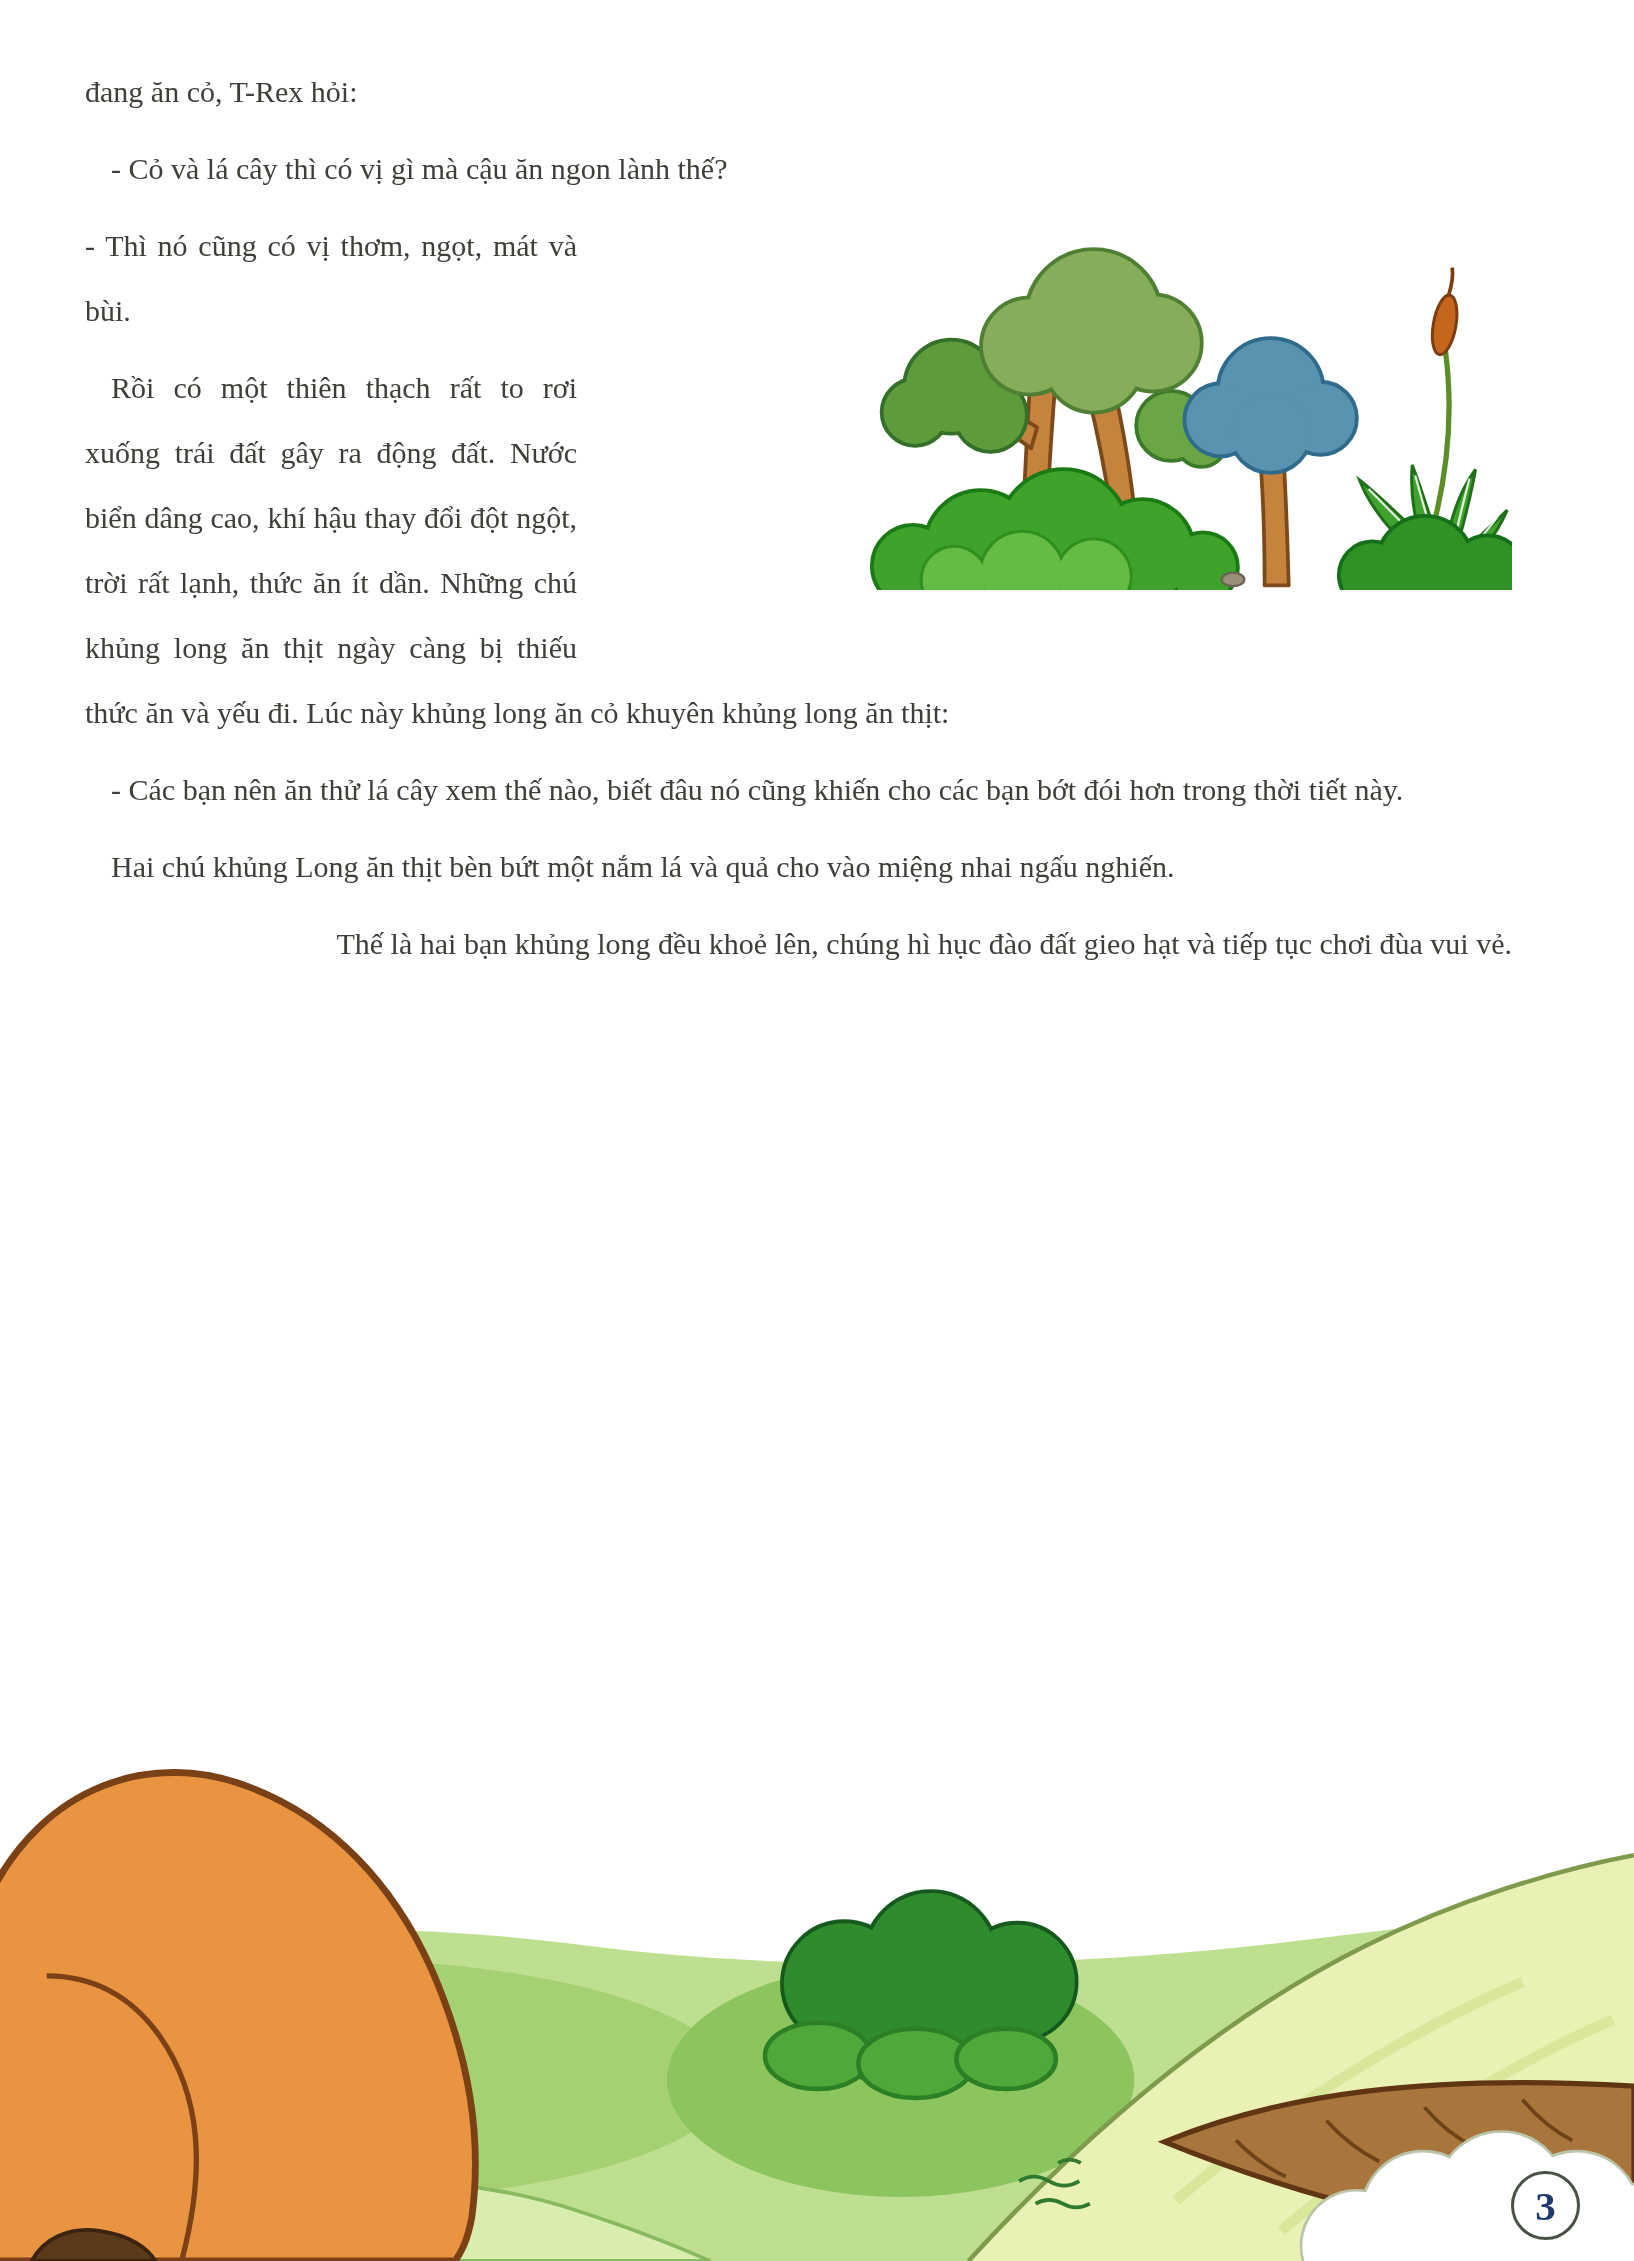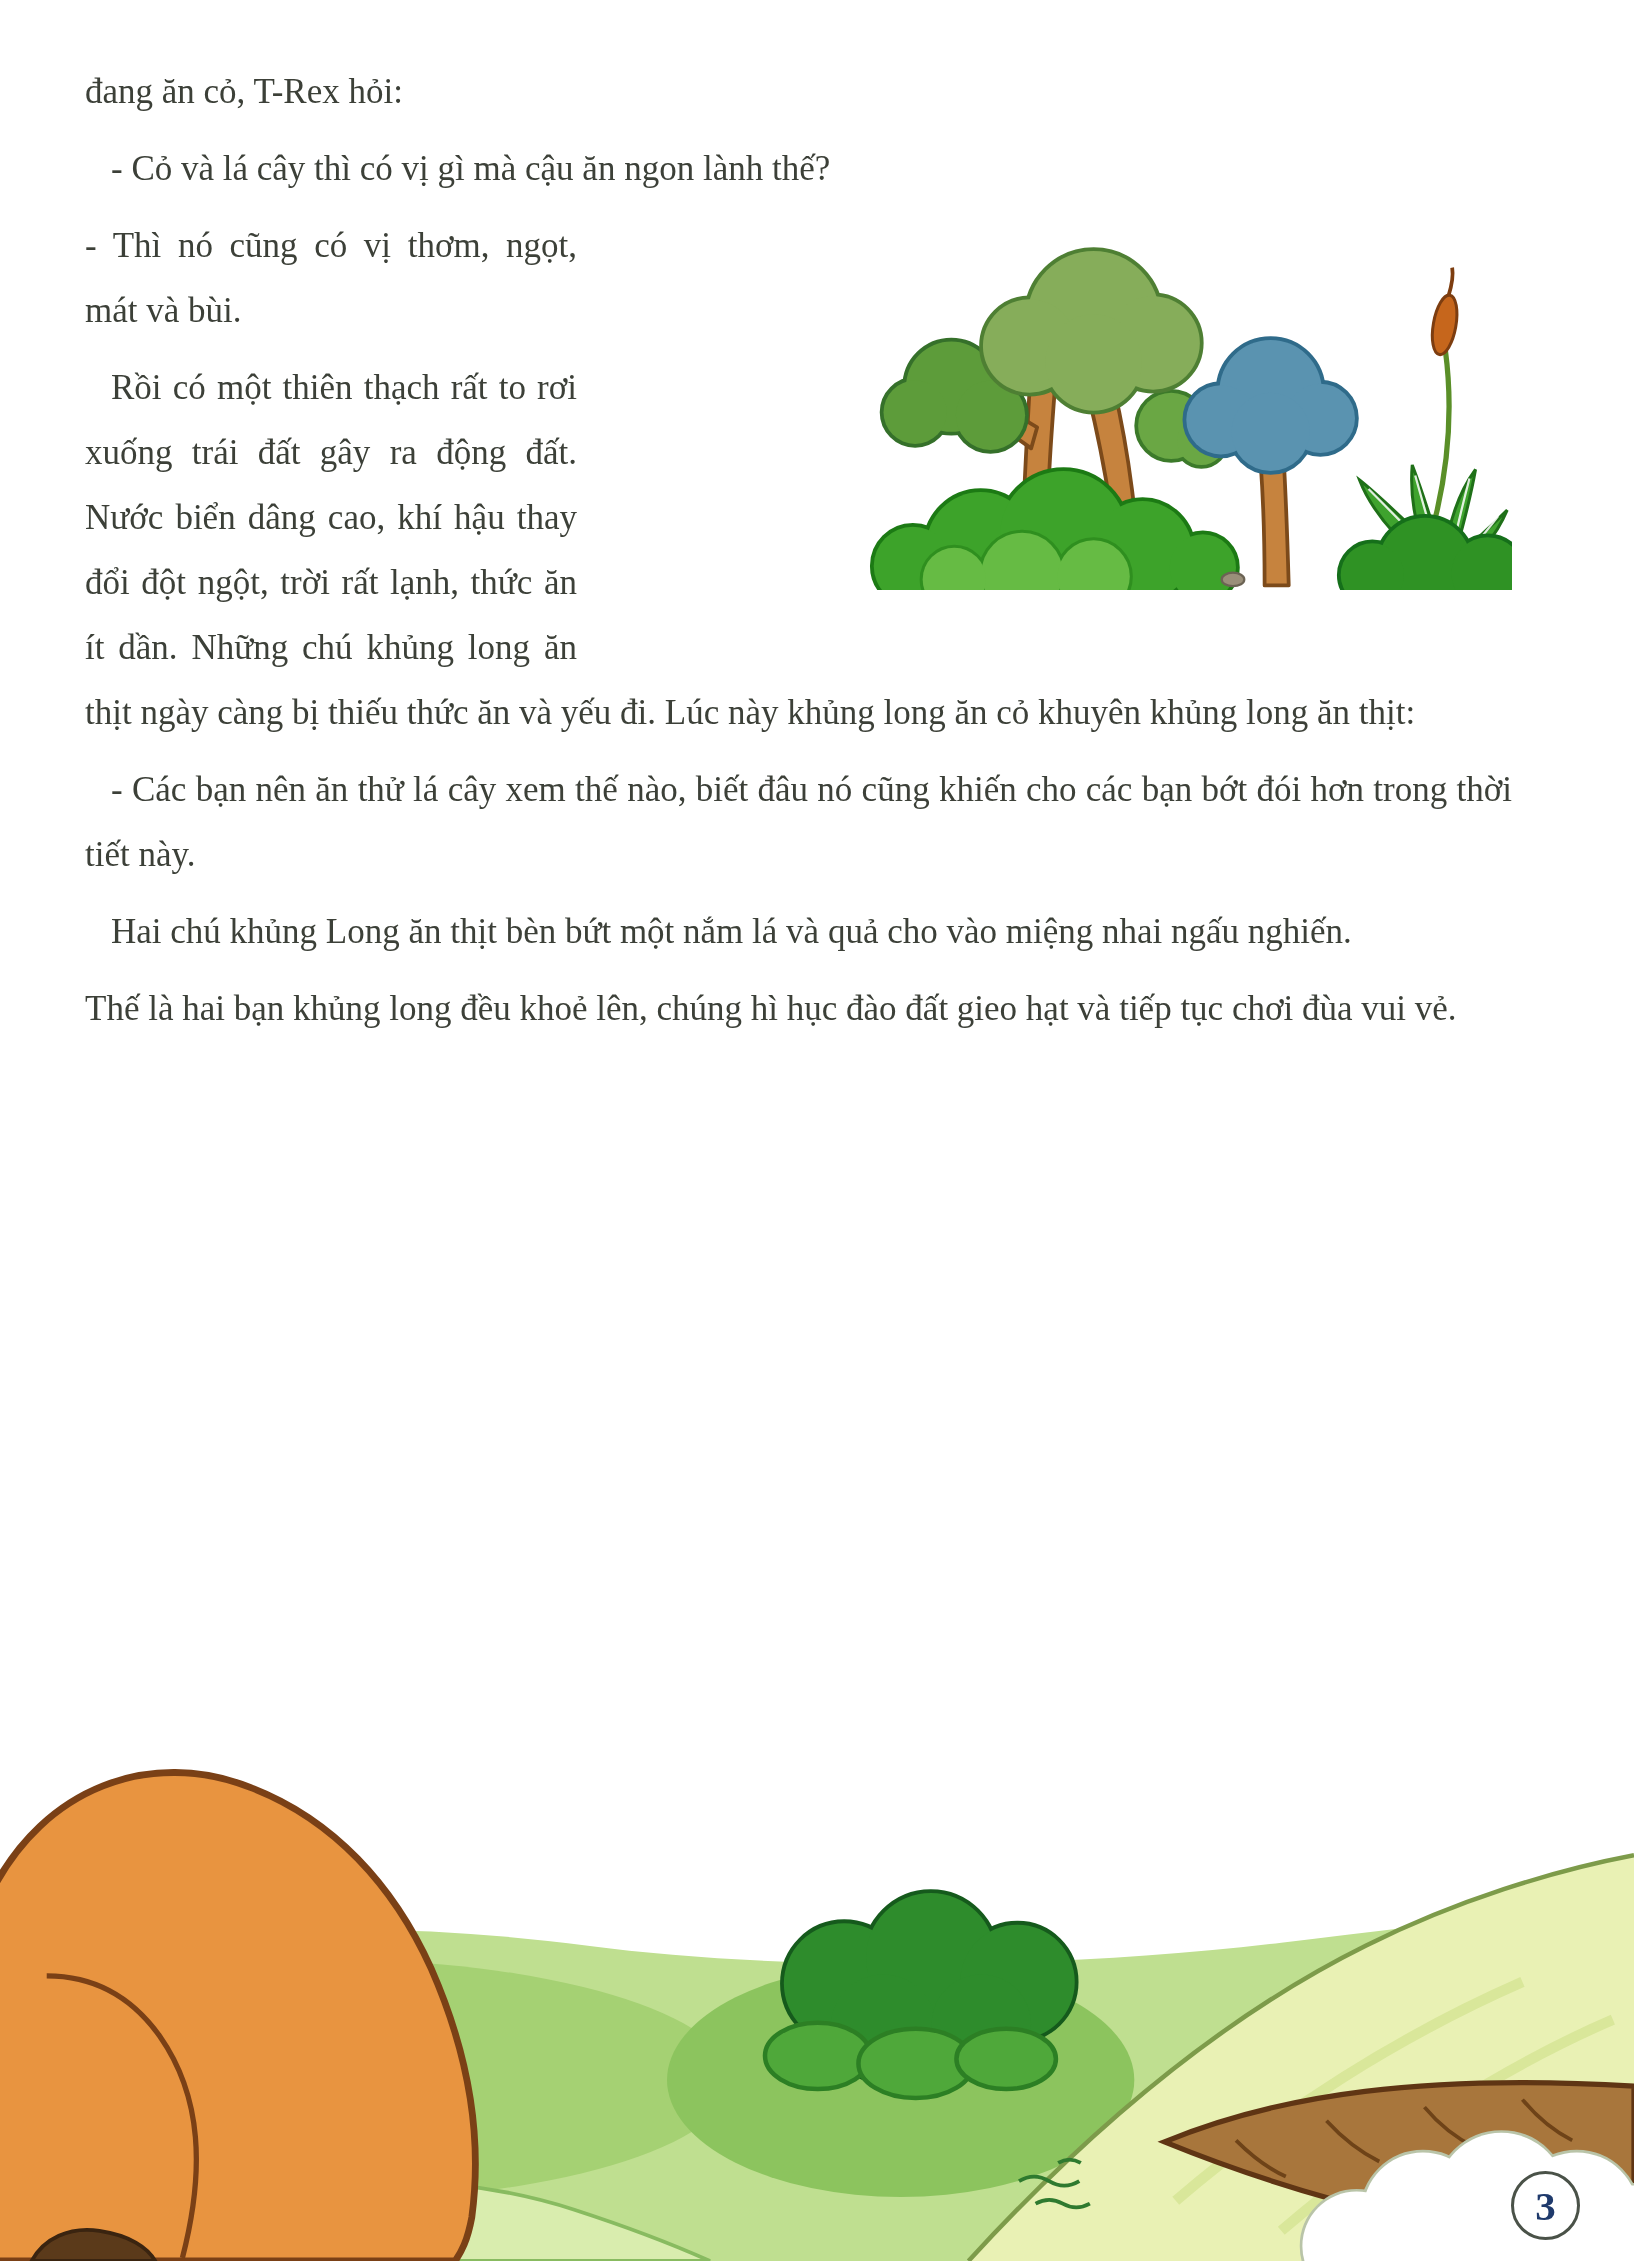--- a/index.html
+++ b/index.html
@@ -7,29 +7,29 @@
     width: 1634px; height: 2261px;
     background: #ffffff;
     position: relative;
     overflow: hidden;
     font-family: "Liberation Serif", "DejaVu Serif", serif;
   }
   .story {
     position: absolute;
     left: 85px; top: 59px;
     width: 1427px;
-    font-size: 35px;
+    font-size: 30px;
     line-height: 65px;
     color: #3c4038;
     text-align: justify;
     z-index: 2;
   }
   .story p { margin: 0 0 12px 0; }
   .p-indent { text-indent: 26px; }
-  .p-center { text-align: left; text-indent: 0; }
+  .p-center { text-align: right; text-indent: 0; }
   .float-trees {
     float: right;
     width: 935px;
     height: 407px;
     padding-top: 22.6px;
     box-sizing: content-box;
     display: flex;
     justify-content: flex-end;
     align-items: flex-start;
   }

